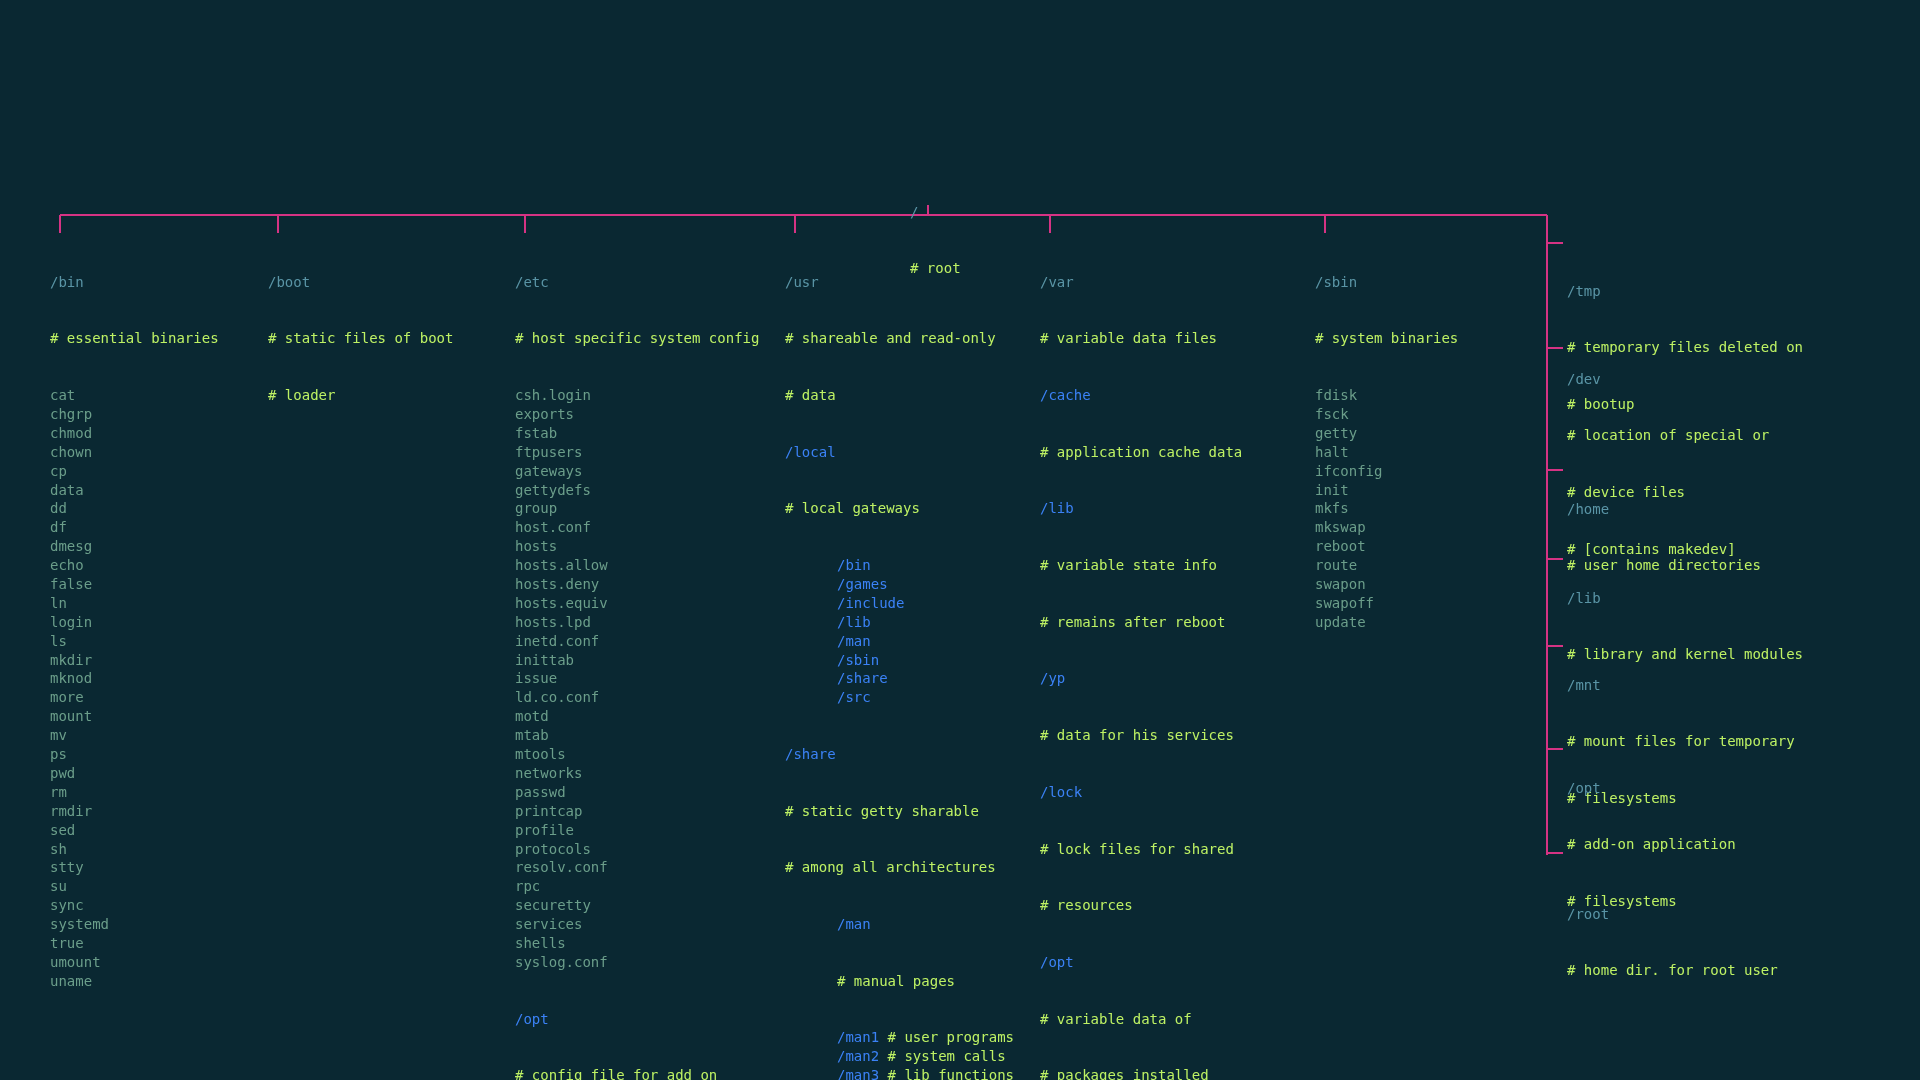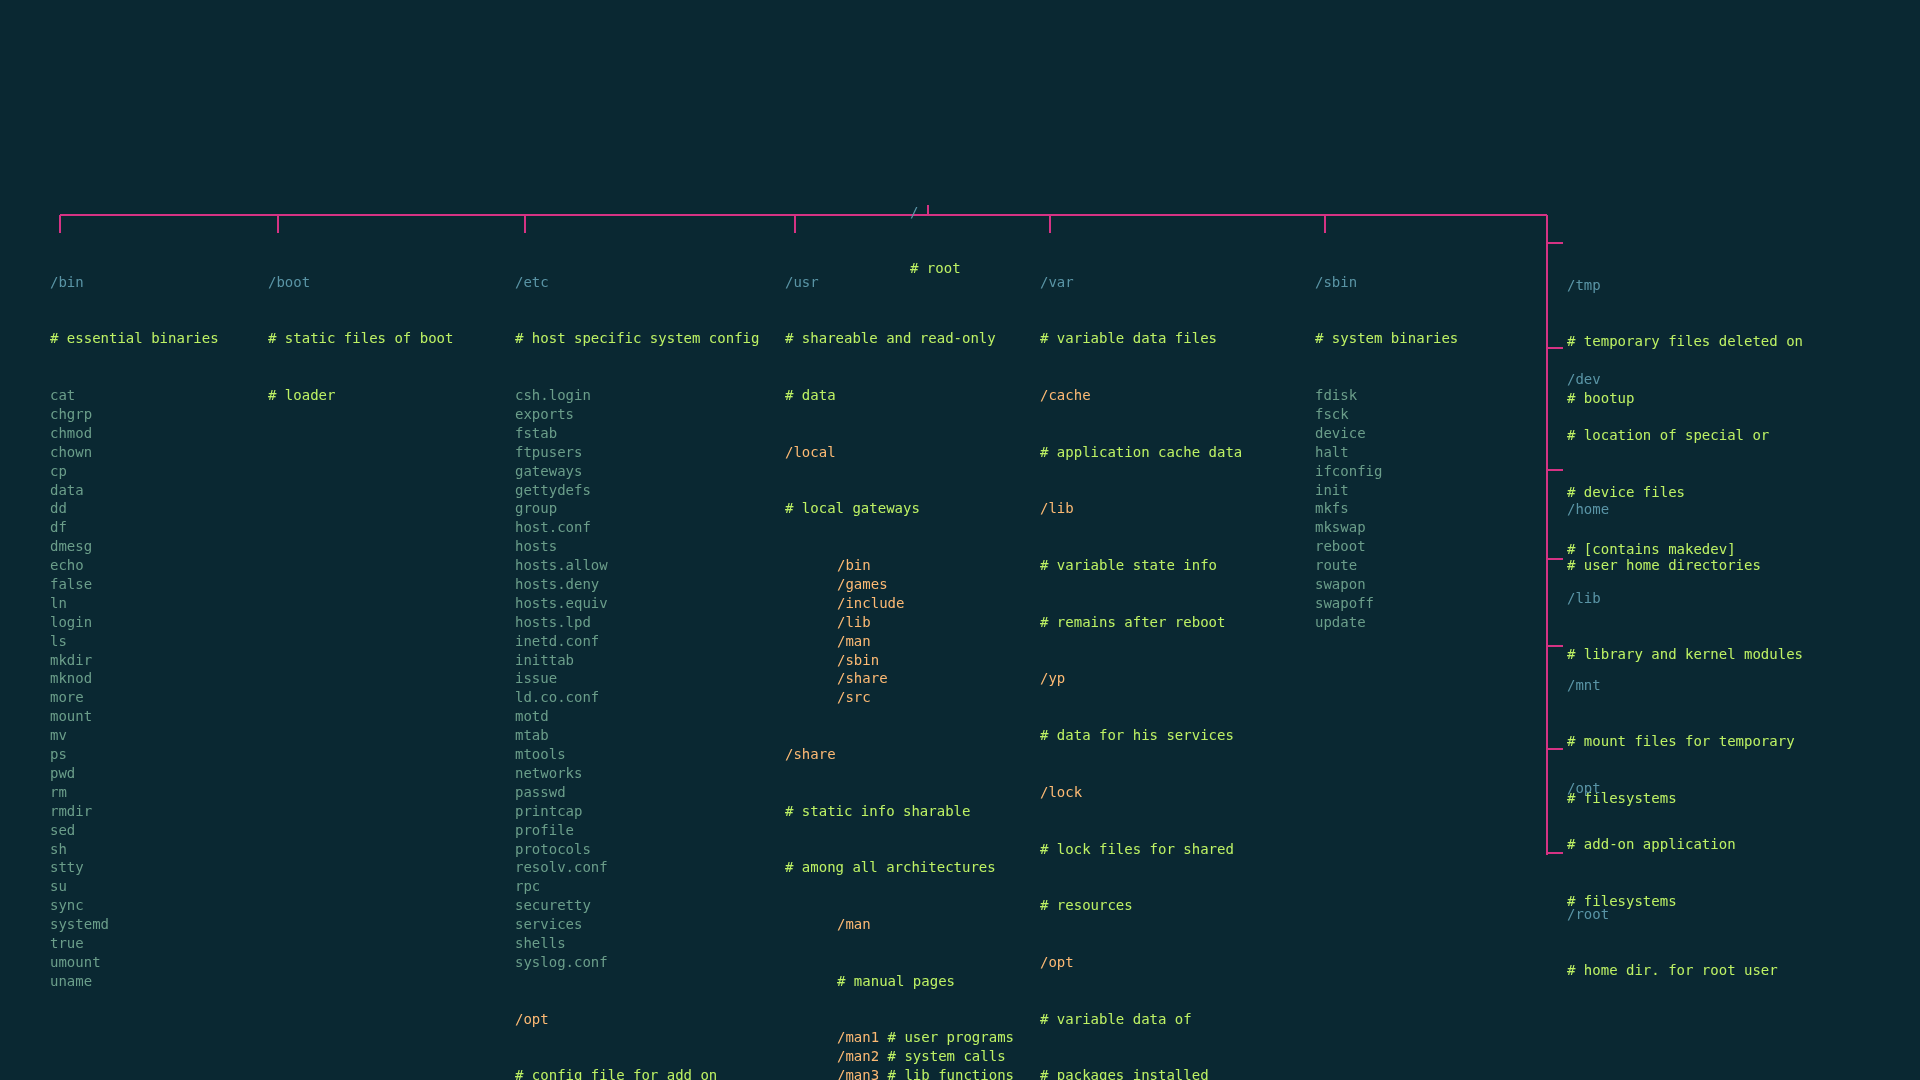--- a/index.html
+++ b/index.html
@@ -1,32 +1,32 @@
 <!DOCTYPE html>
 <html><head>
 <meta charset="utf-8">
 <style>
 html,body{margin:0;padding:0;width:1920px;height:1080px;background:#0a2832;overflow:hidden}
 body{font-family:"DejaVu Sans Mono","Liberation Mono","Courier New",monospace;font-size:14px;line-height:1.35}
 .dir{color:#5a95a6}
-.dirO{color:#fdba74}
+.dirO{color:#3b82f6}
 .cmt{color:#bef264}
 .it{color:#6b9e8a}
 .root-block{position:absolute;left:910px;top:165px;text-align:left;white-space:pre}
 svg.tree{position:absolute;left:0;top:0;pointer-events:none}
 svg.tree line{stroke:#d63384;stroke-width:2}
 .col{position:absolute;top:235px;white-space:pre}
 .col-bin{left:50px}
 .col-boot{left:268px}
 .col-etc{left:515px}
 .col-usr{left:785px}
 .col-var{left:1040px}
 .col-sbin{left:1315px}
 .side{position:absolute;left:1567px;white-space:pre}
-.s-tmp{top:238px}
+.s-tmp{top:244px}
 .s-dev{top:332px}
 .s-home{top:462px}
 .s-lib{top:551px}
 .s-mnt{top:638px}
 .s-opt{top:741px}
 .s-root{top:867px}
 .ind1{}
 .ind2{margin-left:52px}
 </style>
 </head>
@@ -83,21 +83,21 @@
 </div>
 
 <div class="col col-usr">
   <div class="dir">/usr</div>
   <div class="cmt"># shareable and read-only</div>
   <div class="cmt"># data</div>
   <div class="ind1 dirO">/local</div>
   <div class="ind1 cmt"># local gateways</div>
   <div id="usr-local-items" class="ind2"><div class="dirO">/bin</div><div class="dirO">/games</div><div class="dirO">/include</div><div class="dirO">/lib</div><div class="dirO">/man</div><div class="dirO">/sbin</div><div class="dirO">/share</div><div class="dirO">/src</div></div>
   <div class="ind1 dirO">/share</div>
-  <div class="ind1 cmt"># static info sharable</div>
+  <div class="ind1 cmt"># static getty sharable</div>
   <div class="ind1 cmt"># among all architectures</div>
   <div class="ind2 dirO">/man</div>
   <div class="ind2 cmt"># manual pages</div>
   <div id="usr-mans" class="ind2"><div><span class="dirO">/man1</span><span class="cmt"> # user programs</span></div><div><span class="dirO">/man2</span><span class="cmt"> # system calls</span></div><div><span class="dirO">/man3</span><span class="cmt"> # lib functions</span></div></div>
   
   
   
   
   
   
@@ -132,21 +132,21 @@
   
   
   
   
   
 </div>
 
 <div class="col col-sbin">
   <div class="dir">/sbin</div>
   <div class="cmt"># system binaries</div>
-  <div id="sbin-items" class="ind1"><div class="it">fdisk</div><div class="it">fsck</div><div class="it">device</div><div class="it">halt</div><div class="it">ifconfig</div><div class="it">init</div><div class="it">mkfs</div><div class="it">mkswap</div><div class="it">reboot</div><div class="it">route</div><div class="it">swapon</div><div class="it">swapoff</div><div class="it">update</div></div>
+  <div id="sbin-items" class="ind1"><div class="it">fdisk</div><div class="it">fsck</div><div class="it">getty</div><div class="it">halt</div><div class="it">ifconfig</div><div class="it">init</div><div class="it">mkfs</div><div class="it">mkswap</div><div class="it">reboot</div><div class="it">route</div><div class="it">swapon</div><div class="it">swapoff</div><div class="it">update</div></div>
 </div>
 
 <div class="side s-tmp">
   <div class="dir">/tmp</div>
   <div class="cmt"># temporary files deleted on</div>
   <div class="cmt"># bootup</div>
 </div>
 <div class="side s-dev">
   <div class="dir">/dev</div>
   <div class="cmt"># location of special or</div>

